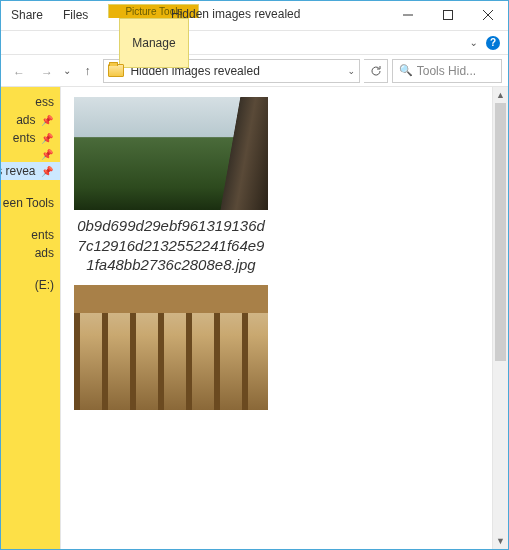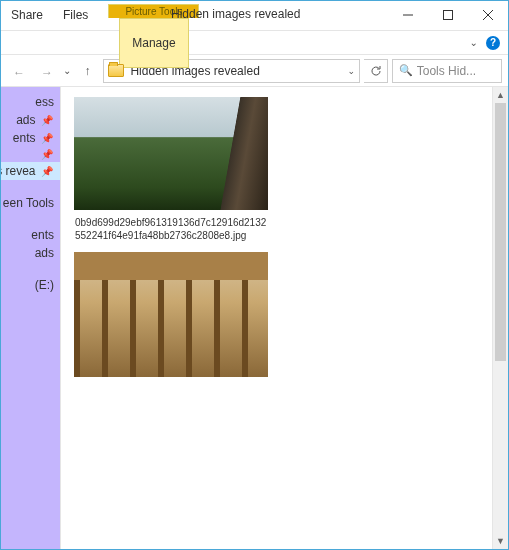--- a/index.html
+++ b/index.html
@@ -24,32 +24,32 @@
 .addrbox { flex: 1; height: 24px; border: 1px solid #ccc; display: flex; align-items: center; padding: 0 4px; gap: 6px; }
 .folder-ic { width: 16px; height: 13px; background: linear-gradient(#ffe79e,#f5c846); border: 1px solid #d4a017; border-radius: 1px; position: relative; }
 .folder-ic::before { content:""; position:absolute; top:-3px; left:0; width:7px; height:3px; background:#f5c846; border:1px solid #d4a017; border-bottom:none; border-radius:1px 1px 0 0; }
 .crumb { color: #333; }
 .addr-drop { margin-left: auto; color: #555; font-size: 9px; }
 .refresh { width: 24px; height: 24px; border: 1px solid #ccc; border-left: none; display: flex; align-items: center; justify-content: center; color: #555; }
 .searchbox { width: 110px; height: 24px; border: 1px solid #ccc; display: flex; align-items: center; padding: 0 6px; gap: 4px; color: #888; }
 .search-ic { font-size: 11px; color: #888; }
 
 .body { flex: 1; display: flex; overflow: hidden; }
-.sidebar { width: 60px; border-right: 1px solid #e5e5e5; padding-top: 6px; overflow: hidden; background:#c4b5fd; }
+.sidebar { width: 60px; border-right: 1px solid #e5e5e5; padding-top: 6px; overflow: hidden; background:#fde047; }
 .sb-group { margin-bottom: 14px; }
 .sb-item { display: flex; align-items: center; justify-content: flex-end; padding: 2px 6px 2px 0; gap: 6px; color: #333; white-space: nowrap; }
 .pin { color: #666; font-size: 10px; }
 .sb-item.cur { background: #cce8ff; }
 
 .content { flex: 1; overflow-y: auto; overflow-x: hidden; padding: 6px 4px 6px 10px; position: relative; }
 .grid { display: flex; flex-wrap: wrap; gap: 6px 30px; }
 .item { width: 200px; display: flex; flex-direction: column; align-items: center; }
 .thumb-wrap { width: 200px; height: 120px; display: flex; align-items: center; justify-content: center; border: 1px solid transparent; padding: 2px; }
 .thumb { background: #888; display: block; }
-.fname { text-align: left; color: #333; font-size: 10px; line-height: 1.3; margin-top: 2px; word-break: break-all; padding: 0 4px; }
+.fname { text-align: center; color: #333; font-size: 15px; line-height: 1.3; margin-top: 2px; word-break: break-all; padding: 0 4px; font-style: italic; }
 
 
 .t1 { width: 200px; height: 113px; background: linear-gradient(180deg,#d5dfe3 0%,#b8c9cf 35%,#4a6b3a 36%,#2d4a1e 80%,#1a2e10 100%); position: relative; overflow:hidden; }
 .t1::after { content:""; position:absolute; right:0; bottom:0; width:60px; height:100%; background: linear-gradient(100deg,transparent 40%,#3a3228 41%,#5a4a38 60%,#2a2218 100%); }
 .t2 { width: 200px; height: 113px; background: radial-gradient(ellipse 60% 70% at 50% 55%, #cfeeff 0%, #5fb8e8 25%, #0a4a78 55%, #021a2e 100%); position: relative; }
 .t2::after { content:""; position:absolute; left:50%; top:38%; width:14px; height:34px; background:#000; transform:translateX(-50%); clip-path: polygon(40% 0,60% 0,60% 30%,100% 35%,65% 45%,65% 100%,55% 100%,55% 60%,45% 60%,45% 100%,35% 100%,35% 45%,0 35%,40% 30%); }
 .t3 { width: 200px; height: 125px; background: linear-gradient(180deg,#d8c4a0 0%,#c9a870 40%,#8a6838 100%); position: relative; overflow:hidden; }
 .t3::before { content:""; position:absolute; inset:0; background: repeating-linear-gradient(90deg,#6b4a20 0 6px,transparent 6px 28px); }
 .t3::after { content:""; position:absolute; top:0; left:0; right:0; height:28px; background:#a88048; }
 

